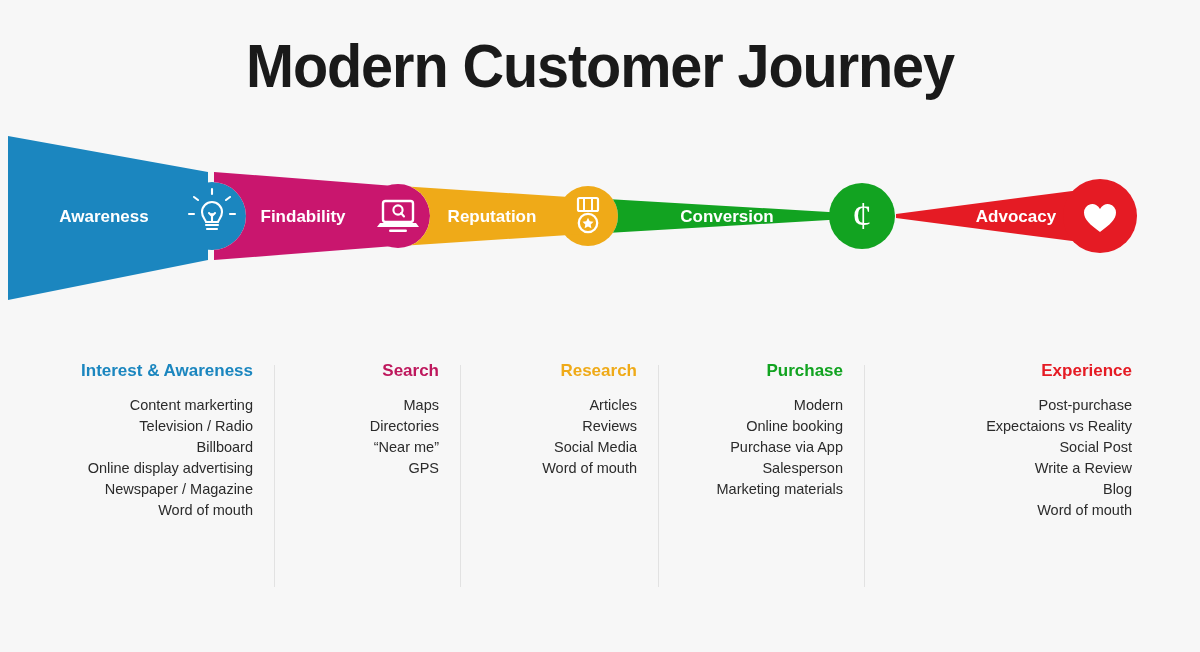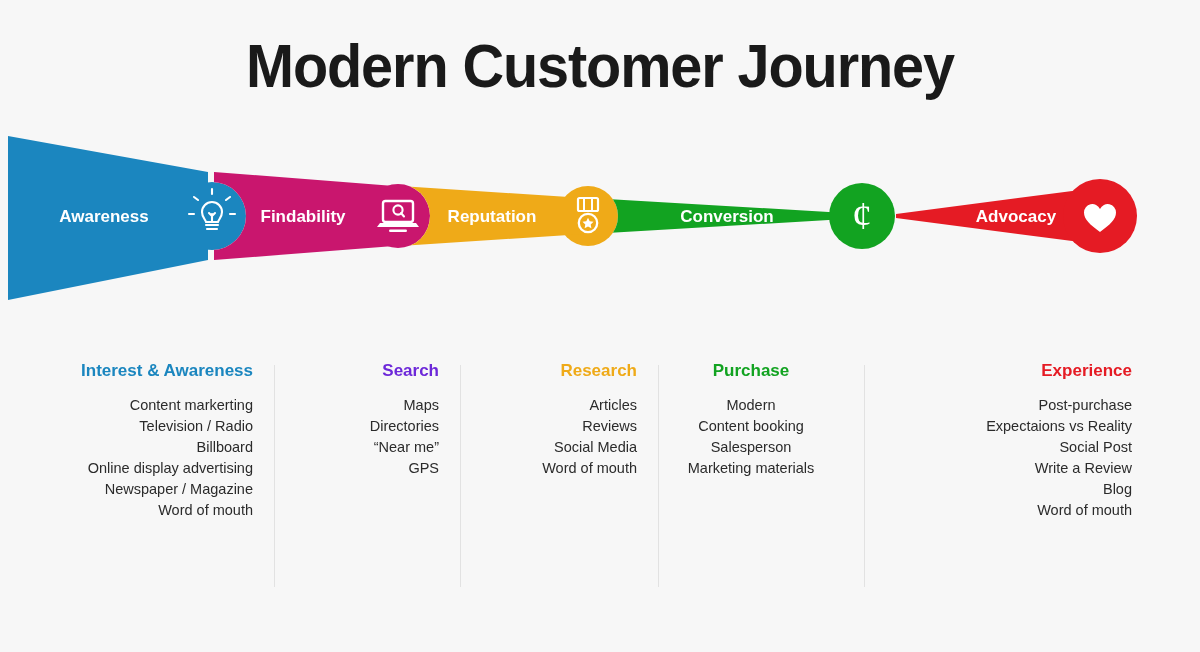--- a/index.html
+++ b/index.html
@@ -192,46 +192,47 @@
       <li>Television / Radio</li>
       <li>Billboard</li>
       <li>Online display advertising</li>
       <li>Newspaper / Magazine</li>
       <li>Word of mouth</li>
     </ul>
     <div class="col-divider"></div>
   </div>
 
   <div class="col" style="width:186px;">
-    <div class="col-title" style="color: #6d28d9;">Search</div>
+    <div class="col-title" style="color: #be185d;">Search</div>
     <ul class="col-list">
       <li>Maps</li>
       <li>Directories</li>
       <li>“Near me”</li>
       <li>GPS</li>
     </ul>
     <div class="col-divider"></div>
   </div>
 
   <div class="col" style="width:198px;">
     <div class="col-title" style="color: rgb(239, 170, 24);">Research</div>
     <ul class="col-list">
       <li>Articles</li>
       <li>Reviews</li>
       <li>Social Media</li>
       <li>Word of mouth</li>
     </ul>
     <div class="col-divider"></div>
   </div>
 
-  <div class="col" style="width:206px;text-align:center;">
+  <div class="col" style="width:206px;">
     <div class="col-title" style="color: rgb(18, 163, 33);">Purchase</div>
     <ul class="col-list">
       <li>Modern</li>
-      <li>Content booking</li>
+      <li>Online booking</li>
+      <li>Purchase via App</li>
       <li>Salesperson</li>
       <li>Marketing materials</li>
     </ul>
     <div class="col-divider"></div>
   </div>
 
   <div class="col" style="width:335px; padding-right:68px;">
     <div class="col-title" style="color: rgb(229, 27, 36);">Experience</div>
     <ul class="col-list">
       <li>Post-purchase</li>

